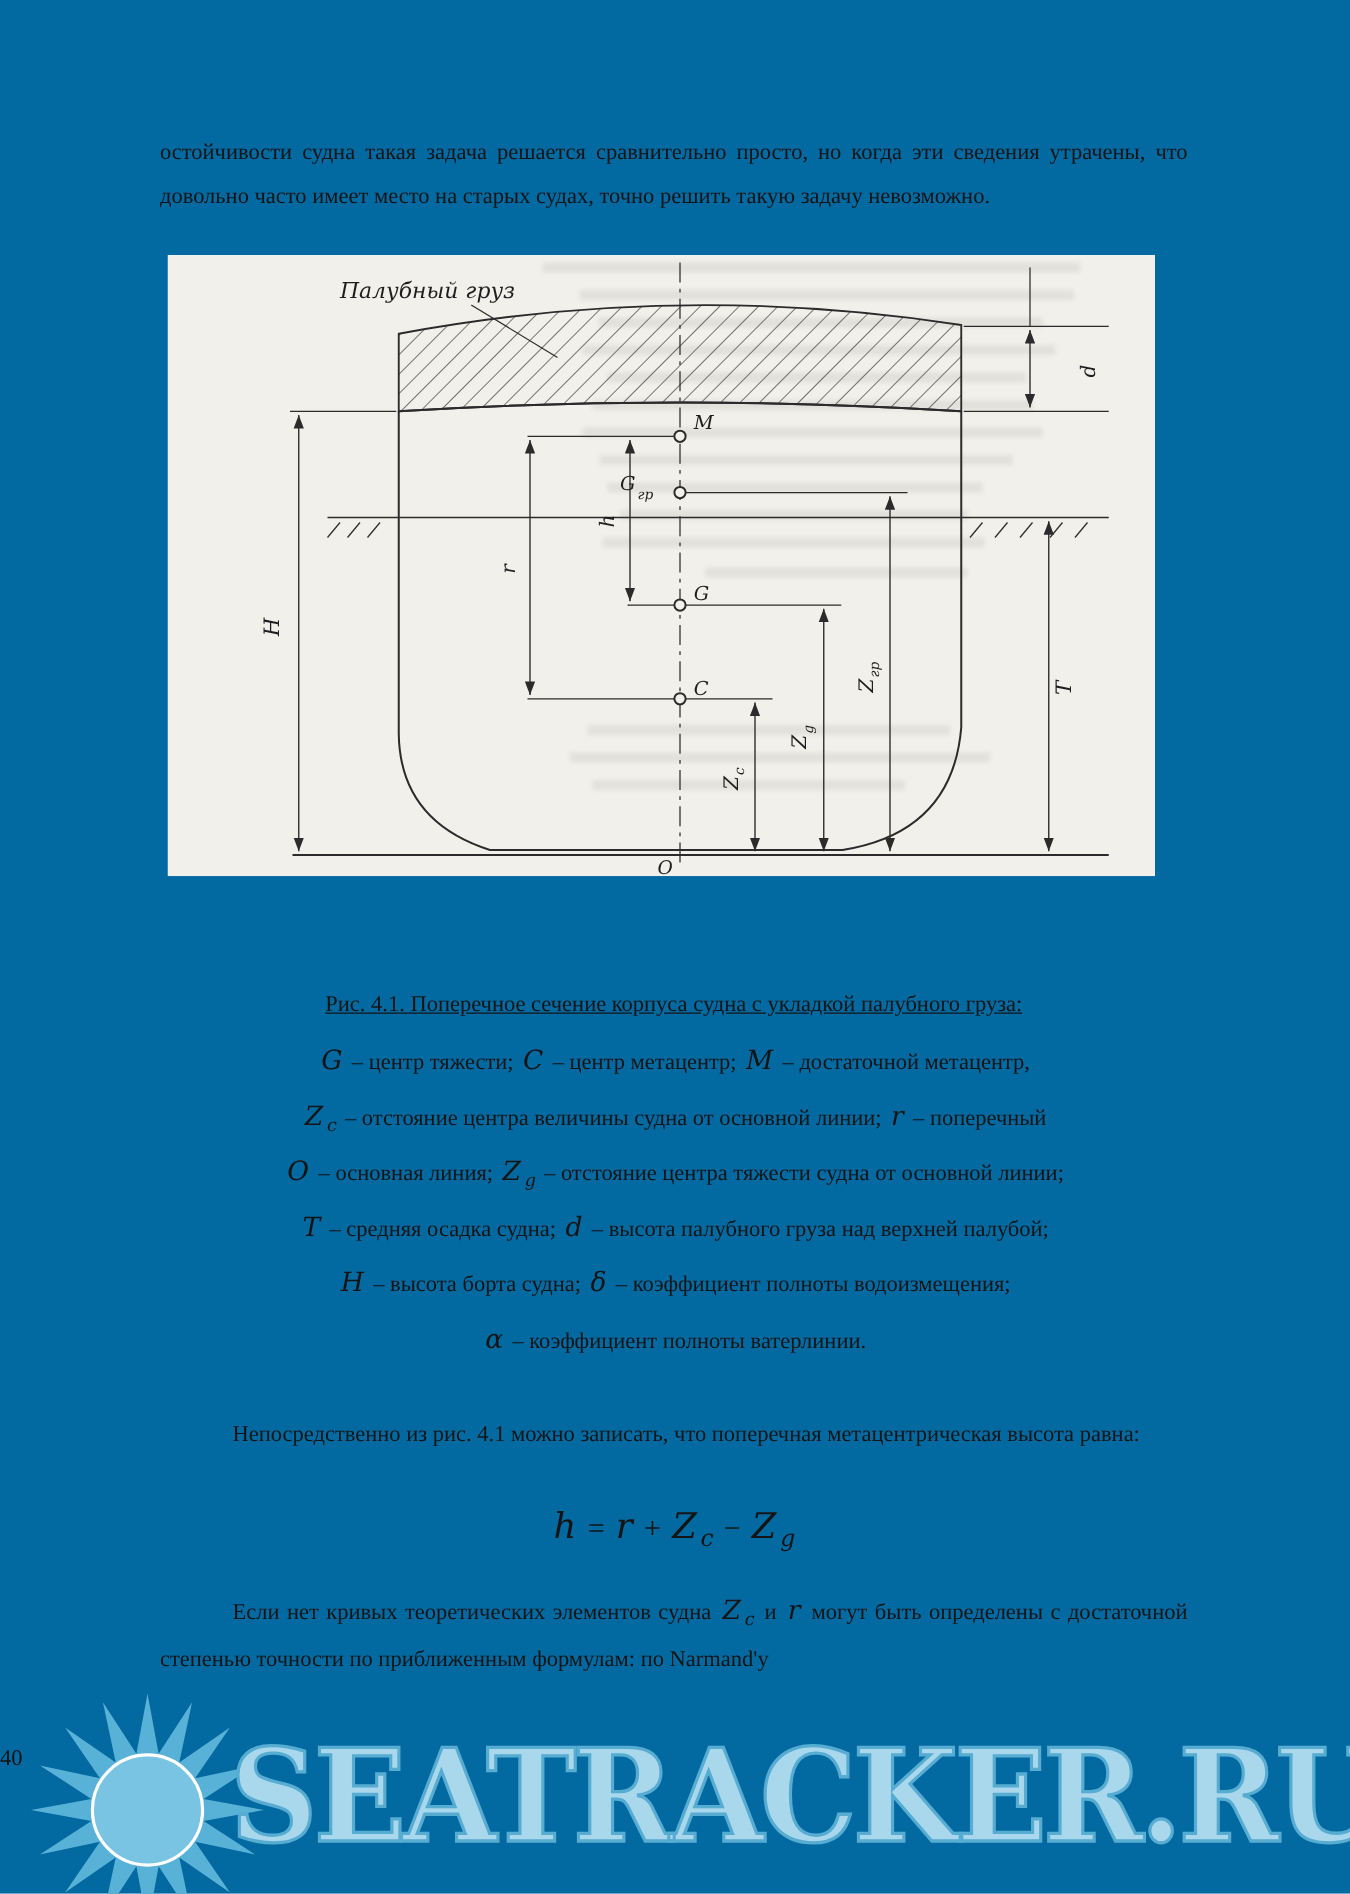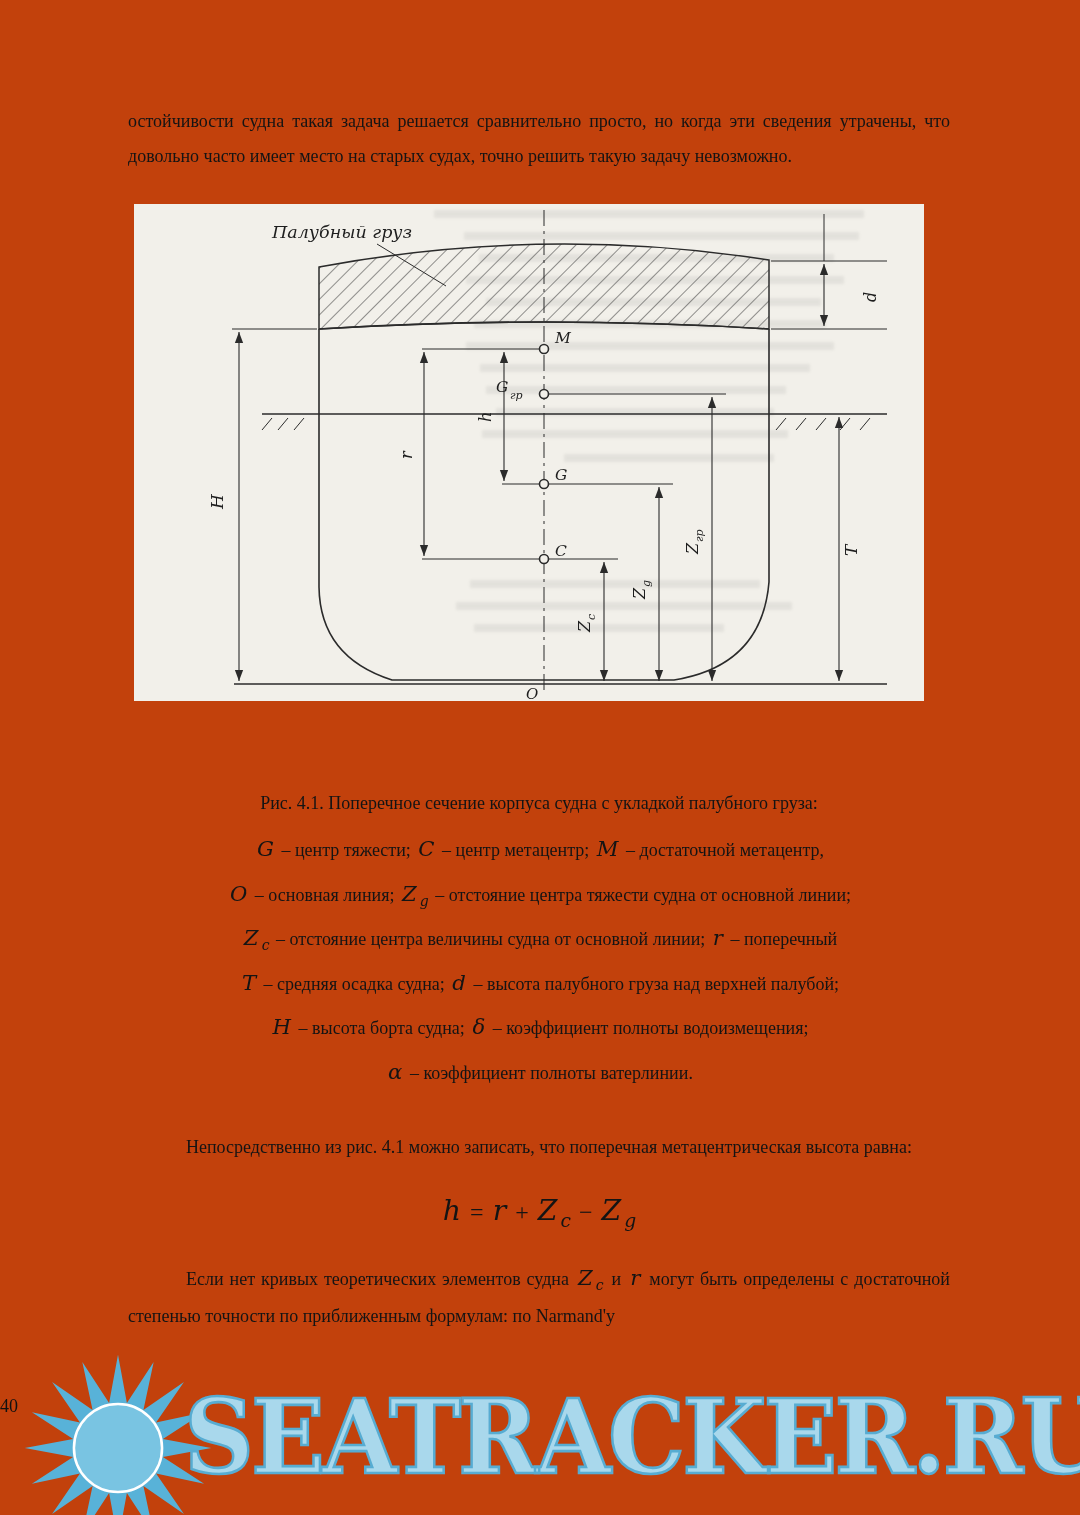--- a/index.html
+++ b/index.html
@@ -1,19 +1,19 @@
 <!DOCTYPE html>
 <html><head>
 <meta charset="utf-8">
 <style>
   html,body{margin:0;padding:0;background:#ffffff;}
   .page{
     position:relative;
     width:1080px;height:1515px;
-    background:#c2410c;
+    background:#0369a1;
     font-family:"Liberation Serif", serif;
     color:#141414;
     overflow:hidden;
   }
   .content{padding:104px 130px 0 128px;}
   .body-text{
     margin:0;
     width:822px;
     font-size:18px;
     line-height:1.95;
@@ -25,38 +25,38 @@
     margin:30px 0 0 6px;
     width:790px;height:537px;
   }
   .caption{
     margin-top:44px;
     width:822px;
     text-align:center;
     font-size:18px;
     line-height:2.1;
   }
-  .caption-title{margin-bottom:4px;}
+  .caption-title{margin-bottom:4px;text-decoration:underline;}
   .seg-t{font-style:normal;}
   .seg-math{
     font-family:"DejaVu Serif", serif;
     font-style:italic;
     font-size:1.18em;
     padding:0 3px;
   }
   .seg-sub{
     font-family:"DejaVu Serif", serif;
     font-style:italic;
     font-size:0.78em;
     vertical-align:-5px;
     padding-right:2px;
   }
   .para2{margin-top:36px;}
   .formula{
-    margin-top:28px;
+    margin-top:38px;
     width:822px;
     text-align:center;
     font-size:24px;
   }
   .formula .seg-sub{vertical-align:-7px;}
   .para3{margin-top:26px;}
   .page-number{
     position:absolute;
     top:1396px;left:0;right:0;
     font-size:18px;
@@ -212,22 +212,22 @@
           </g>
         <g transform="translate(742,98) rotate(-90)">
             <text font-size="16">d</text>
           </g>
       </svg>
     </div>
 
     <div class="caption">
       <div class="caption-title">Рис. 4.1. Поперечное сечение корпуса судна с укладкой палубного груза:</div>
       <div class="caption-line"><span class="seg-math">G</span><span class="seg-t"> – центр тяжести; </span><span class="seg-math">C</span><span class="seg-t"> – центр метацентр; </span><span class="seg-math">M</span><span class="seg-t"> – достаточной метацентр,</span></div>
+      <div class="caption-line"><span class="seg-math">Z</span><span class="seg-sub">c</span><span class="seg-t"> – отстояние центра величины судна от основной линии; </span><span class="seg-math">r</span><span class="seg-t"> – поперечный</span></div>
       <div class="caption-line"><span class="seg-math">O</span><span class="seg-t"> – основная линия; </span><span class="seg-math">Z</span><span class="seg-sub">g</span><span class="seg-t"> – отстояние центра тяжести судна от основной линии;</span></div>
-      <div class="caption-line"><span class="seg-math">Z</span><span class="seg-sub">c</span><span class="seg-t"> – отстояние центра величины судна от основной линии; </span><span class="seg-math">r</span><span class="seg-t"> – поперечный</span></div>
       <div class="caption-line"><span class="seg-math">T</span><span class="seg-t"> – средняя осадка судна; </span><span class="seg-math">d</span><span class="seg-t"> – высота палубного груза над верхней палубой;</span></div>
       <div class="caption-line"><span class="seg-math">H</span><span class="seg-t"> – высота борта судна; </span><span class="seg-math">δ</span><span class="seg-t"> – коэффициент полноты водоизмещения;</span></div>
       <div class="caption-line"><span class="seg-math">α</span><span class="seg-t"> – коэффициент полноты ватерлинии.</span></div>
     </div>
 
     <p class="body-text indent para2">Непосредственно из рис. 4.1 можно записать, что поперечная метацентрическая высота равна:</p>
 
     <div class="formula"><span class="seg-math">h</span><span class="seg-t"> = </span><span class="seg-math">r</span><span class="seg-t"> + </span><span class="seg-math">Z</span><span class="seg-sub">c</span><span class="seg-t"> − </span><span class="seg-math">Z</span><span class="seg-sub">g</span></div>
 
     <p class="body-text indent para3"><span class="seg-t">Если нет кривых теоретических элементов судна </span><span class="seg-math">Z</span><span class="seg-sub">c</span><span class="seg-t"> и </span><span class="seg-math">r</span><span class="seg-t"> могут быть определены с достаточной степенью точности по приближенным формулам: по Narmand'у</span></p>

